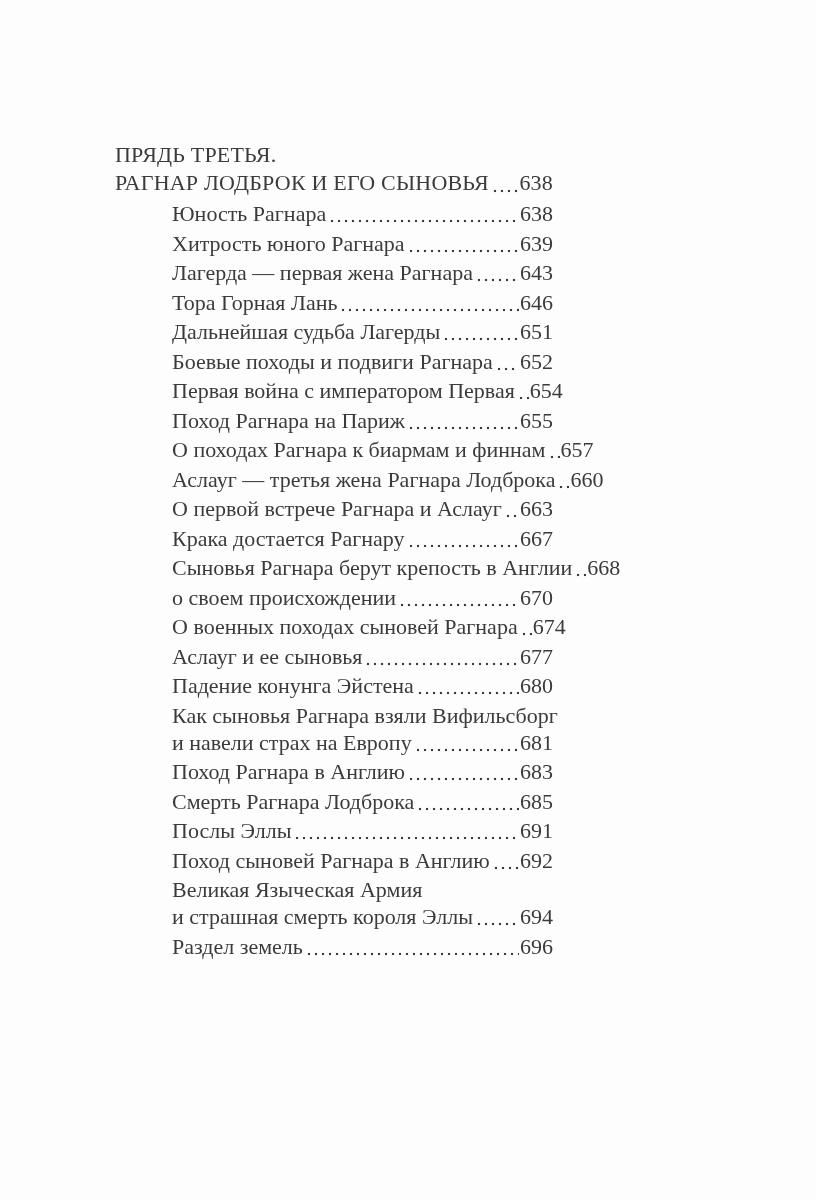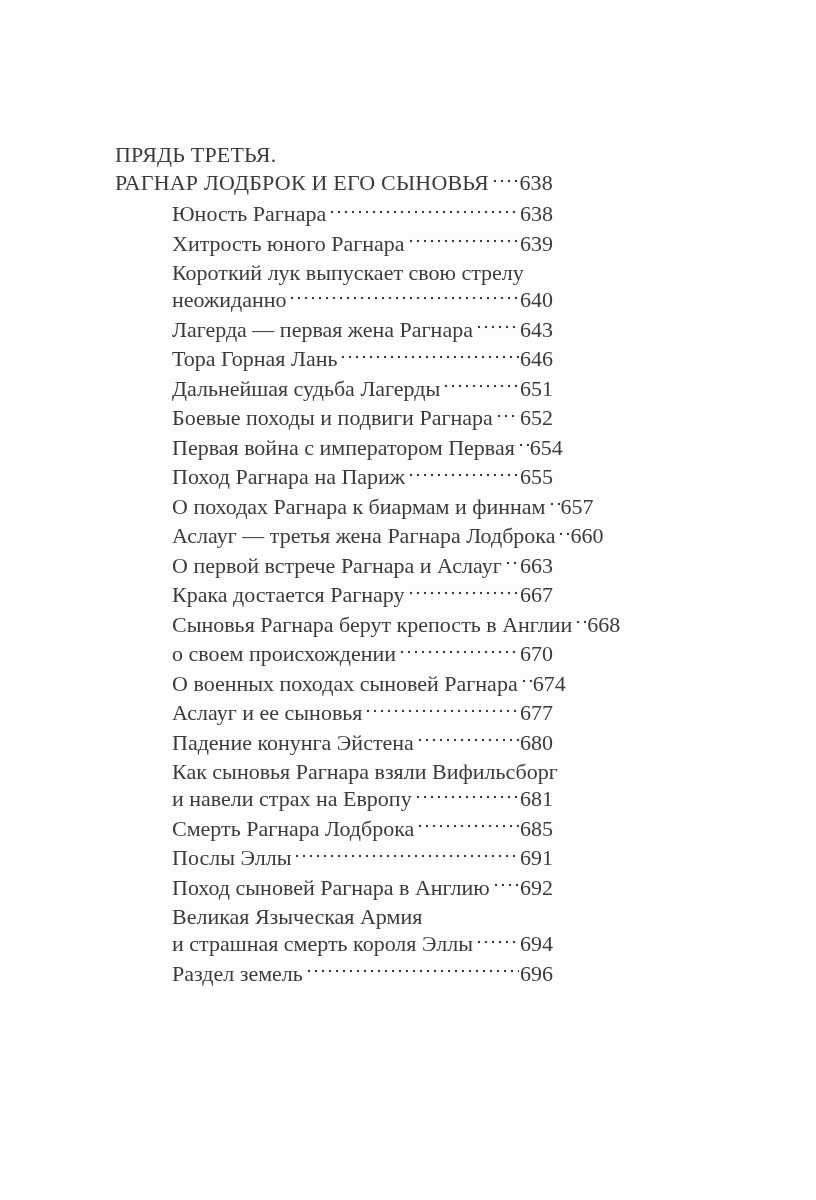--- a/index.html
+++ b/index.html
@@ -18,21 +18,21 @@
     padding: 141px 151px 0 115px;
   }
   .toc { font-size: 22px; }
   .toc-header-line {
     line-height: 28px;
     letter-spacing: 0.2px;
     white-space: nowrap;
   }
   .toc-row {
     display: flex;
-    align-items: center;
+    align-items: flex-end;
   }
   .entry-title, .toc-section-title { white-space: nowrap; }
   .page-num { white-space: nowrap; }
   .dot-leader {
     flex: 1 1 auto;
     min-width: 10px;
     height: 4px;
     margin: 0 1px 4px 4px;
     background-image: radial-gradient(circle at 2px 2px, var(--fg, #3b3b3d) 1.25px, transparent 1.6px);
     background-size: 7px 4px;
@@ -76,30 +76,20 @@
   </li>
         <li class="toc-entry">
     <span class="wrap-lines"></span>
     <span class="toc-row">
       <span class="entry-title">Хитрость юного Рагнара</span>
       <span class="dot-leader"></span>
       <span class="page-num entry-page">639</span>
     </span>
   </li>
         <li class="toc-entry">
-    <span class="wrap-lines">
-            <span class="wrap-line">Короткий лук выпускает свою стрелу</span>
-          </span>
-    <span class="toc-row">
-      <span class="entry-title">неожиданно</span>
-      <span class="dot-leader"></span>
-      <span class="page-num entry-page">640</span>
-    </span>
-  </li>
-        <li class="toc-entry">
     <span class="wrap-lines"></span>
     <span class="toc-row">
       <span class="entry-title">Лагерда — первая жена Рагнара</span>
       <span class="dot-leader"></span>
       <span class="page-num entry-page">643</span>
     </span>
   </li>
         <li class="toc-entry">
     <span class="wrap-lines"></span>
     <span class="toc-row">
@@ -212,20 +202,28 @@
     </span>
   </li>
         <li class="toc-entry">
     <span class="wrap-lines">
             <span class="wrap-line">Как сыновья Рагнара взяли Вифильсборг</span>
           </span>
     <span class="toc-row">
       <span class="entry-title">и навели страх на Европу</span>
       <span class="dot-leader"></span>
       <span class="page-num entry-page">681</span>
+    </span>
+  </li>
+        <li class="toc-entry">
+    <span class="wrap-lines"></span>
+    <span class="toc-row">
+      <span class="entry-title">Поход Рагнара в Англию</span>
+      <span class="dot-leader"></span>
+      <span class="page-num entry-page">683</span>
     </span>
   </li>
         <li class="toc-entry">
     <span class="wrap-lines"></span>
     <span class="toc-row">
       <span class="entry-title">Смерть Рагнара Лодброка</span>
       <span class="dot-leader"></span>
       <span class="page-num entry-page">685</span>
     </span>
   </li>

